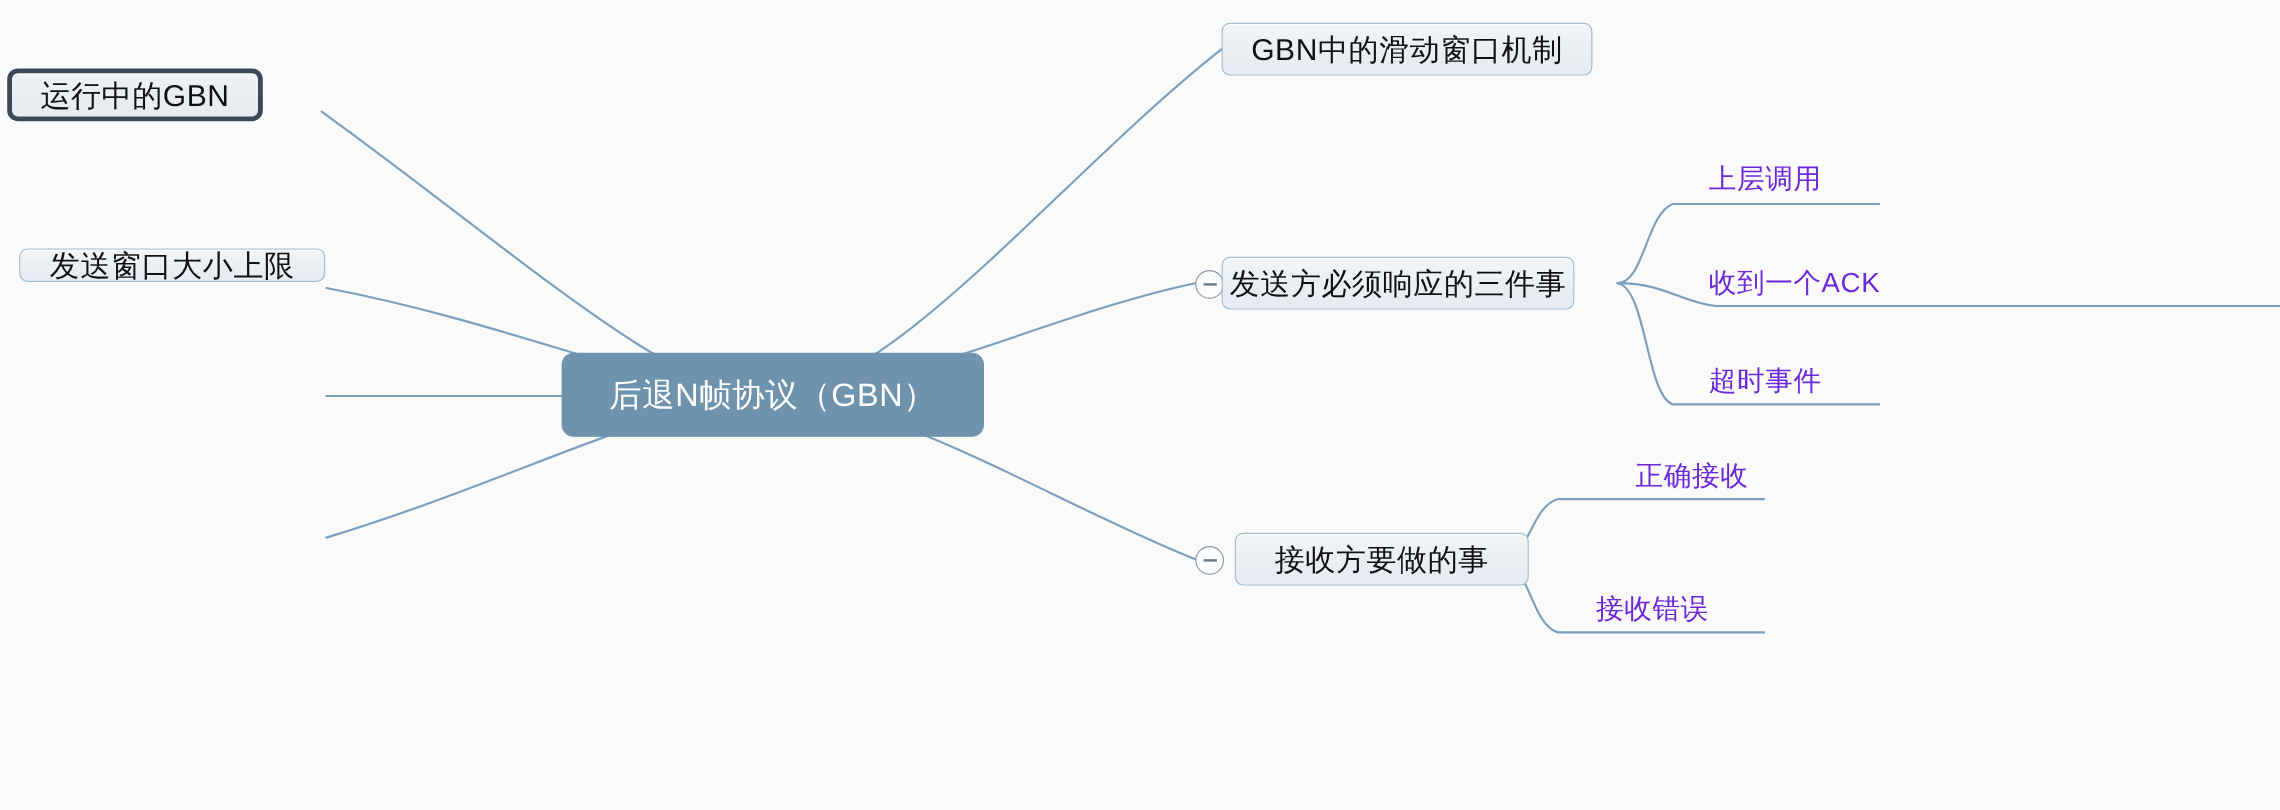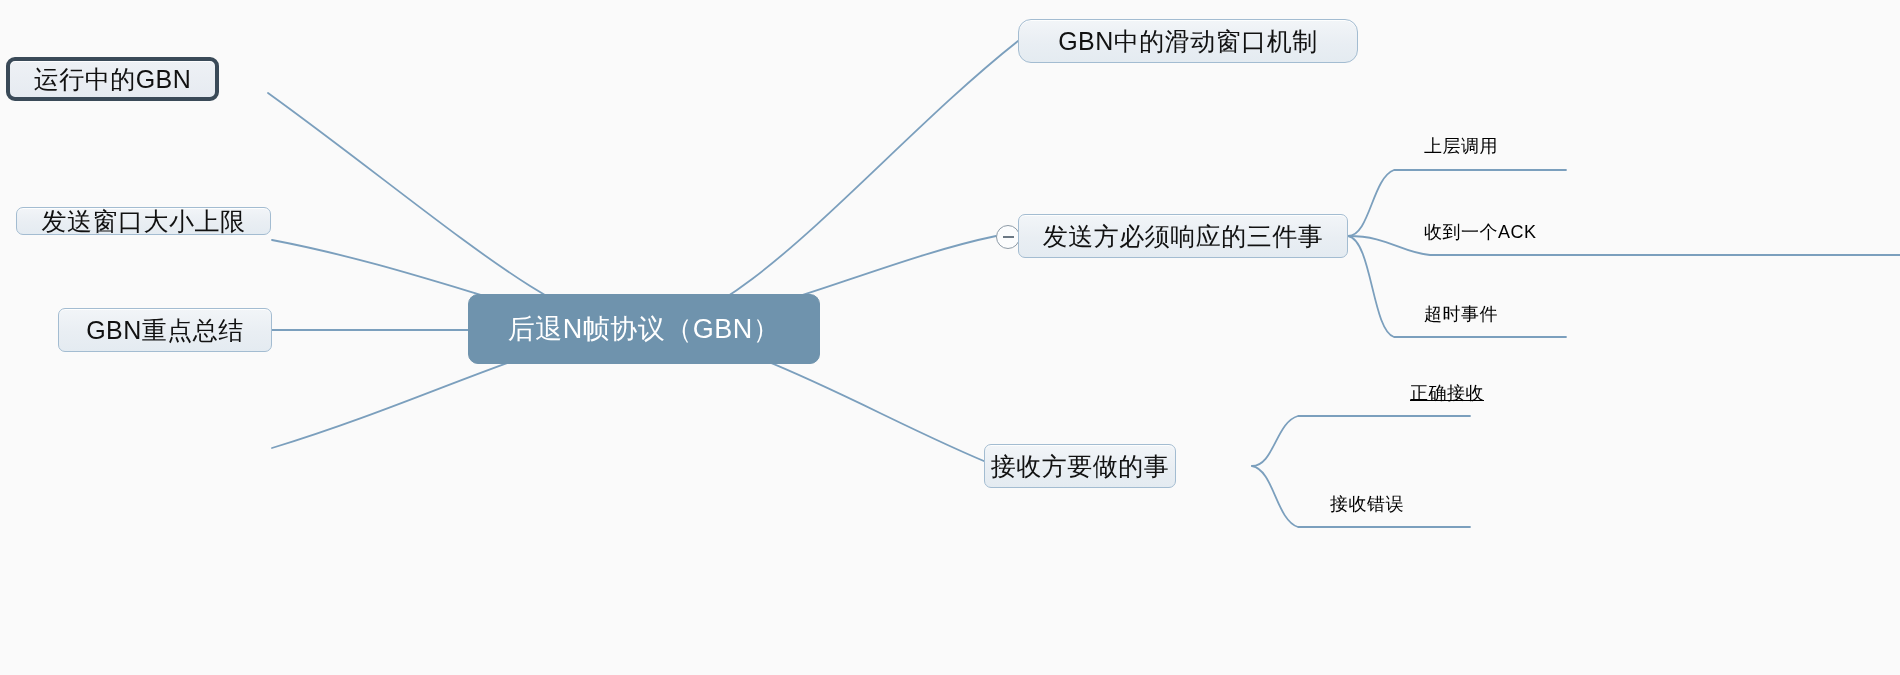--- a/index.html
+++ b/index.html
@@ -39,22 +39,22 @@
   .root{
     background:#6f93ad;
     border:1px solid #6f93ad;
     border-radius:10px;
     color:#ffffff;
     font-size:27px;
   }
   
   .leaf{
     position:absolute;
-    font-size:18px;
-    color:#000000;
+    font-size:23px;
+    color:#6d28d9;
     white-space:nowrap;
     letter-spacing:.5px;
   }
   
   .toggle{
     position:absolute;
     width:22px;height:22px;
     border:1.4px solid #8d9aa6;
     border-radius:50%;
     background:#fbfcfd;
@@ -98,46 +98,43 @@
   </div>
 
   <div class="node box selected" style="left:6px;top:57px;width:213px;height:44px;">
     <span>运行中的GBN</span>
   </div>
 
   <div class="node box" style="left:16px;top:207px;width:255px;height:28px;">
     <span>发送窗口大小上限</span>
   </div>
 
-  <div class="node box" style="left:58px;top:308px;width:214px;height:44px;">
-    <span>GBN重点总结</span>
-  </div>
 
 
-  <div class="node box" style="left:1018px;top:19px;width:340px;height:44px;border-radius:13px;">
+  <div class="node box" style="left:1018px;top:19px;width:309px;height:44px;">
     <span>GBN中的滑动窗口机制</span>
   </div>
 
   <div class="toggle" style="left:996px;top:225px;">
     <i></i>
   </div>
-  <div class="node box" style="left:1018px;top:214px;width:330px;height:44px;">
+  <div class="node box" style="left:1018px;top:214px;width:294px;height:44px;">
     <span>发送方必须响应的三件事</span>
   </div>
 
   <div class="toggle" style="left:996px;top:455px;">
     <i></i>
   </div>
-  <div class="node box" style="left:984px;top:444px;width:192px;height:44px;">
+  <div class="node box" style="left:1029px;top:444px;width:245px;height:44px;">
     <span>接收方要做的事</span>
   </div>
 
   <div class="leaf" style="left:1424px;top:134px;">上层调用</div>
 
   <div class="leaf" style="left:1424px;top:220px;text-align:right;">收到一个ACK</div>
 
   <div class="leaf" style="left:1424px;top:302px;">超时事件</div>
 
-  <div class="leaf" style="left:1410px;top:381px;text-decoration:underline;">正确接收</div>
+  <div class="leaf" style="left:1363px;top:381px;">正确接收</div>
 
   <div class="leaf" style="left:1330px;top:492px;">接收错误</div>
 
 </div>
 
 </body></html>

